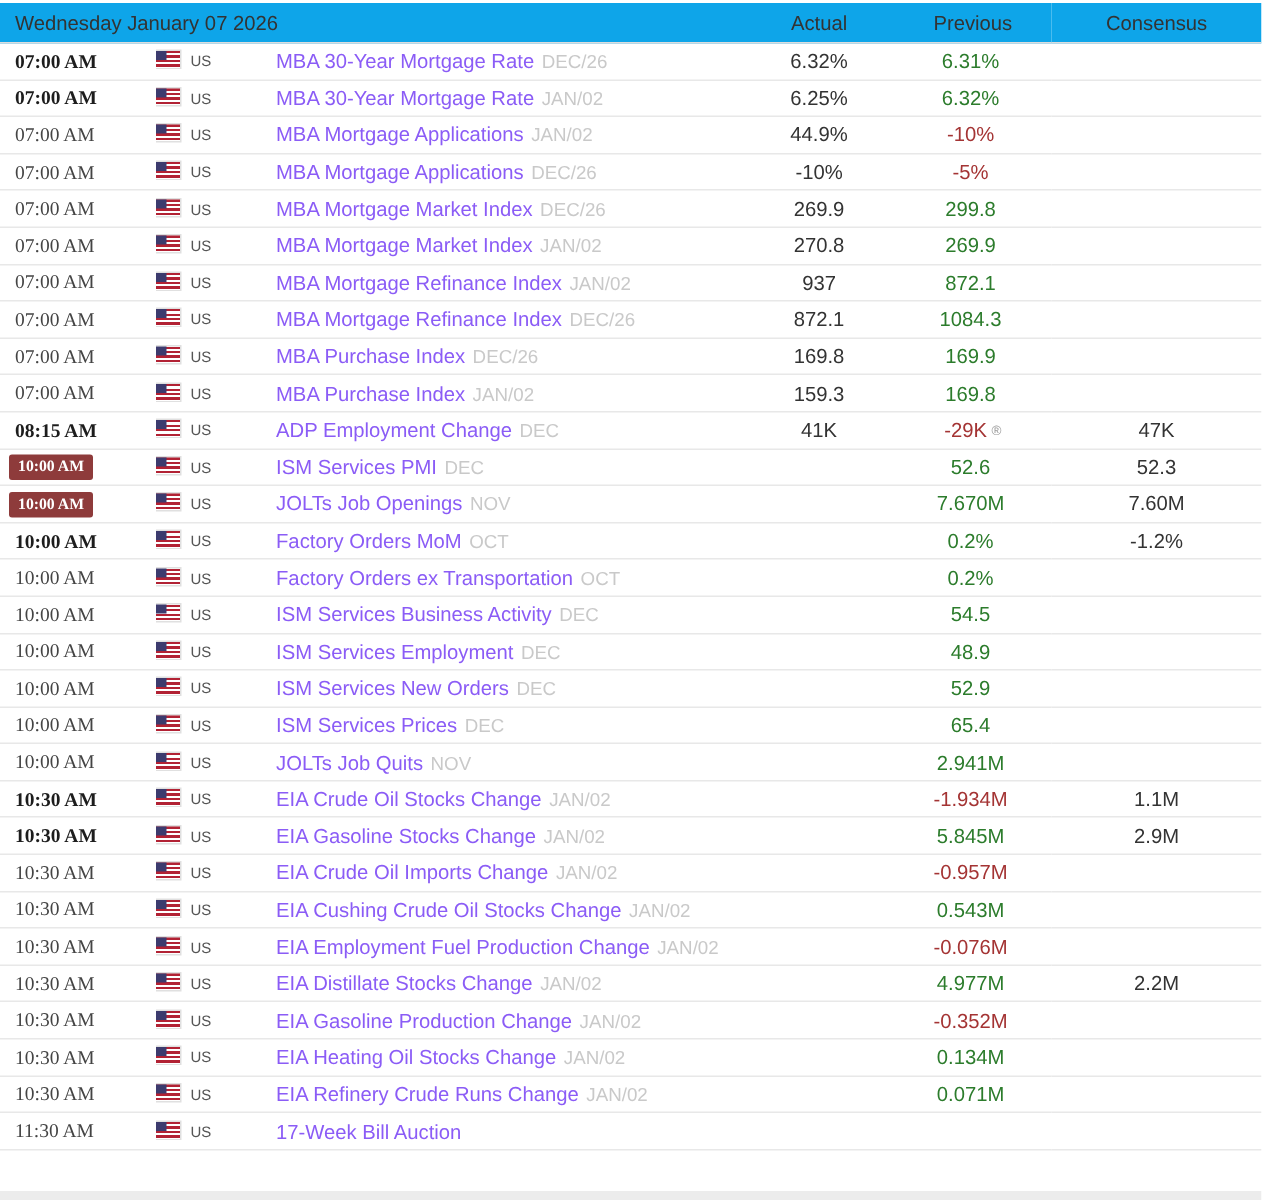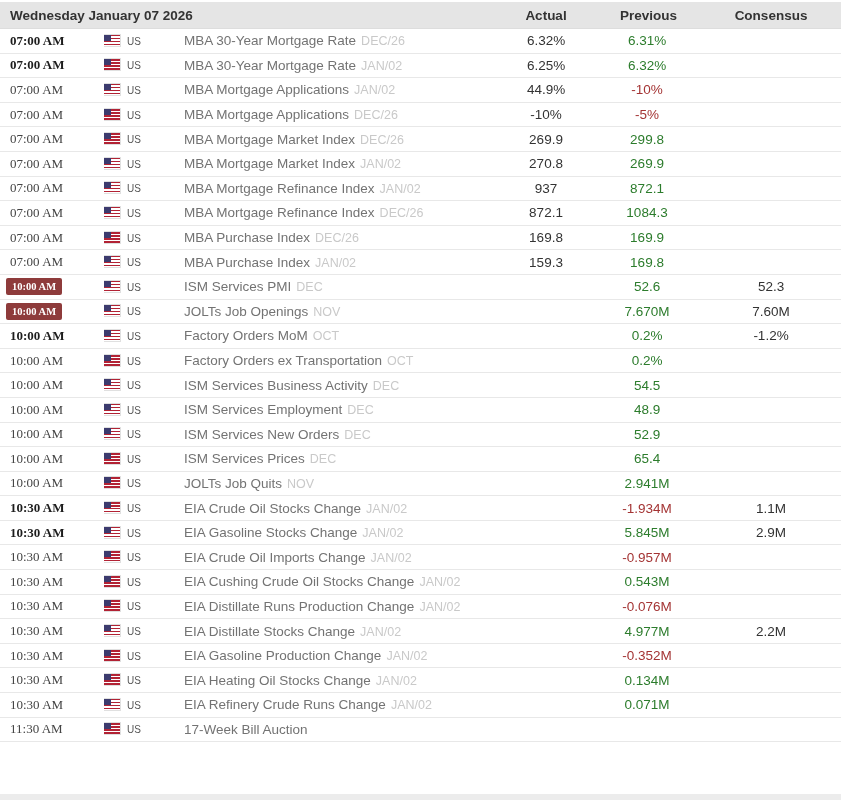--- a/index.html
+++ b/index.html
@@ -24,24 +24,24 @@
     table-layout: fixed;
   }
   col.c1 { width: 104px; }
   col.c2 { width: 80px; }
   col.c3 { width: 312px; }
   col.c4 { width: 100px; }
   col.c5 { width: 105px; }
   col.c6 { width: 140px; }
 
   thead th {
-    background: #e5e5e5;
+    background: #0ea5e9;
     height: 26px;
     font-size: 13.5px;
-    font-weight: 700;
+    font-weight: 400;
     color: #333333;
     border-bottom: 1px solid #dddddd;
     padding: 0;
     vertical-align: middle;
   }
   th.date-cell { text-align: left; padding-left: 10px; }
   th.val-head { text-align: center; }
 
   tbody td {
     height: 23.6px;
@@ -79,21 +79,21 @@
     box-shadow: 0 0 0 1px #e0e0e0;
   }
   .flag::after {
     content: "";
     position: absolute;
     left: 0; top: 0;
     width: 7px; height: 6px;
     background: #3c3b6e;
   }
   td.c-event { }
-  .ev { color: #737373; }
+  .ev { color: #8b5cf6; }
   .period { color: #c9c9c9; margin-left: 5px; font-size: 12.5px; }
   td.c-actual, td.c-consensus { text-align: center; color: #333333; }
   td.c-previous { text-align: center; margin-top: 21px; }
   .prev.green { color: #2c7c2c; }
   .prev.red { color: #a43434; }
   .rev { font-size: 9px; color: #999999; margin-left: 3px; vertical-align: 1px; }
   .next-day-strip {
     position: absolute;
     left: 0;
     bottom: 0;
@@ -279,20 +279,36 @@
       <span class="ev">MBA Purchase Index</span><span class="period">JAN/02</span>
     </td>
     <td class="c-actual">159.3</td>
     <td class="c-previous">
       <span class="prev green">169.8</span><span class="rev"></span>
     </td>
     <td class="c-consensus"></td>
   </tr>
         <tr>
     <td class="c-time">
+      <span class="time bold">08:15 AM</span>
+    </td>
+    <td class="c-country">
+      <span class="flag"></span><span class="cc">US</span>
+    </td>
+    <td class="c-event">
+      <span class="ev">ADP Employment Change</span><span class="period">DEC</span>
+    </td>
+    <td class="c-actual">41K</td>
+    <td class="c-previous">
+      <span class="prev red">-29K</span><span class="rev">®</span>
+    </td>
+    <td class="c-consensus">47K</td>
+  </tr>
+        <tr>
+    <td class="c-time">
       <span class="time badge">10:00 AM</span>
     </td>
     <td class="c-country">
       <span class="flag"></span><span class="cc">US</span>
     </td>
     <td class="c-event">
       <span class="ev">ISM Services PMI</span><span class="period">DEC</span>
     </td>
     <td class="c-actual"></td>
     <td class="c-previous">
@@ -493,21 +509,21 @@
     <td class="c-consensus"></td>
   </tr>
         <tr>
     <td class="c-time">
       <span class="time">10:30 AM</span>
     </td>
     <td class="c-country">
       <span class="flag"></span><span class="cc">US</span>
     </td>
     <td class="c-event">
-      <span class="ev">EIA Distillate Runs Production Change</span><span class="period">JAN/02</span>
+      <span class="ev">EIA Employment Fuel Production Change</span><span class="period">JAN/02</span>
     </td>
     <td class="c-actual"></td>
     <td class="c-previous">
       <span class="prev red">-0.076M</span><span class="rev"></span>
     </td>
     <td class="c-consensus"></td>
   </tr>
         <tr>
     <td class="c-time">
       <span class="time">10:30 AM</span>

